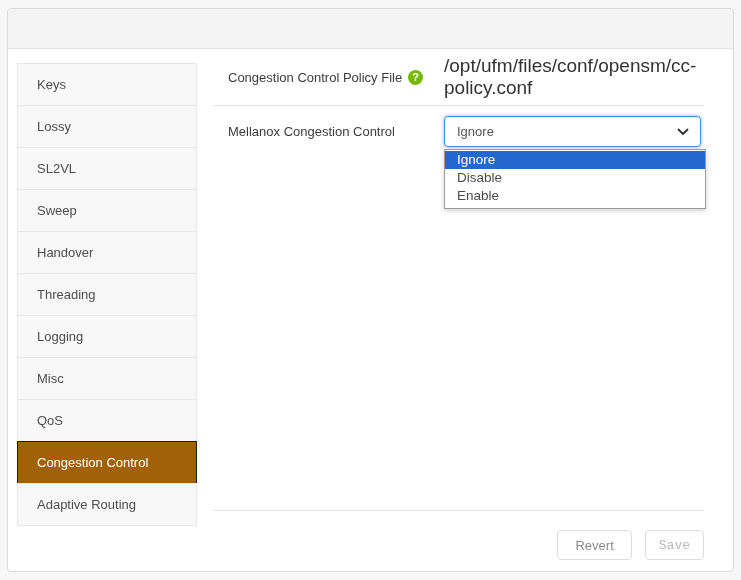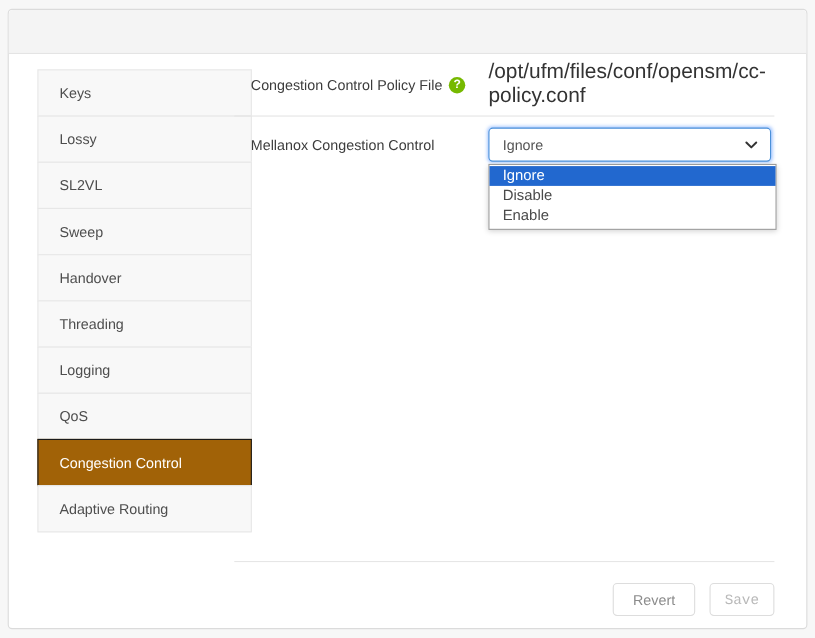--- a/index.html
+++ b/index.html
@@ -12,21 +12,21 @@
   .panel{
     position:absolute;left:7px;top:8px;width:727px;height:564px;
     background:#ffffff;border:1px solid #dbdbdb;border-radius:4px;
     box-sizing:border-box;
   }
   .panel-header{
     height:39px;background:#f4f4f4;border-bottom:1px solid #e2e2e2;
     border-radius:4px 4px 0 0;
   }
   
-  .sidebar{position:absolute;left:26px;top:54px;width:195px;}
+  .sidebar{position:absolute;left:9px;top:54px;width:180px;}
   .side-item{
     box-sizing:border-box;height:43px;line-height:41px;
     background:#f8f8f8;border:1px solid #e7e7e7;margin-top:-1px;
     padding-left:19px;font-size:13px;color:#4e4e4e;cursor:pointer;
     white-space:nowrap;overflow:hidden;
   }
   .side-item:first-child{margin-top:0;}
   .side-item.selected{background:#a16207;border-color:#1c1c1c;color:#ffffff;}
   
   .main{position:absolute;left:205px;top:40px;right:29px;}
@@ -89,20 +89,21 @@
   <div class="panel-header"></div>
 
   <div class="sidebar">
     <div class="side-item">Keys</div>
     <div class="side-item">Lossy</div>
     <div class="side-item">SL2VL</div>
     <div class="side-item">Sweep</div>
     <div class="side-item">Handover</div>
     <div class="side-item">Threading</div>
     <div class="side-item">Logging</div>
+    <div class="side-item">Misc</div>
     <div class="side-item">QoS</div>
     <div class="side-item selected">Congestion Control</div>
     <div class="side-item">Adaptive Routing</div>
   </div>
 
   <div class="main">
 
     <div class="form-row row-policy">
       <div class="field-label">
         <span>Congestion Control Policy File</span>

